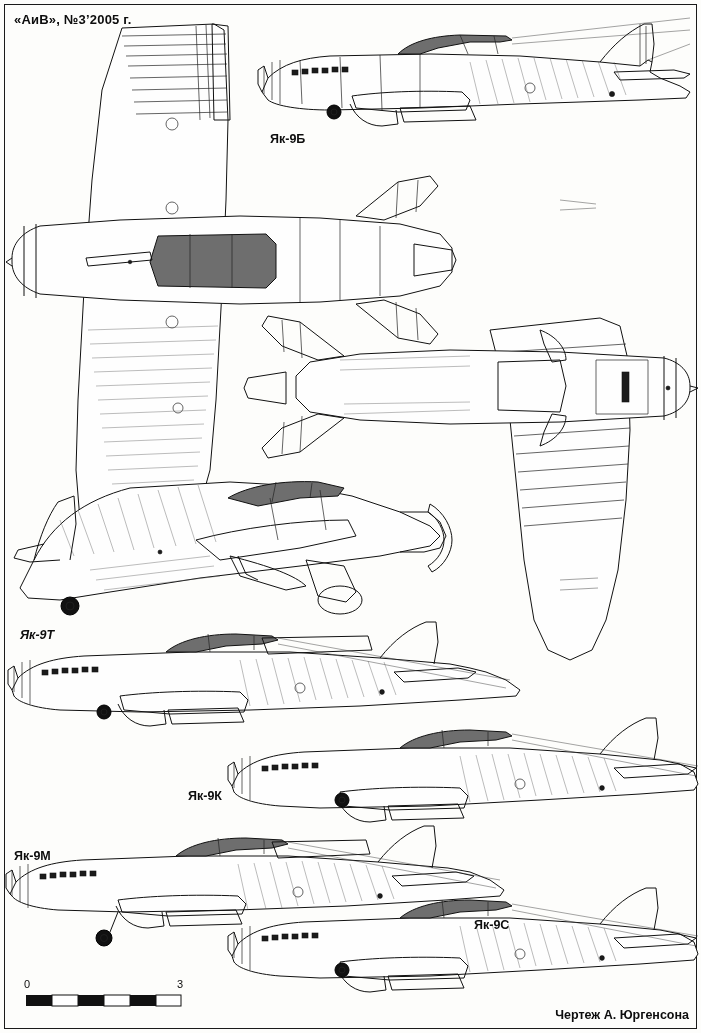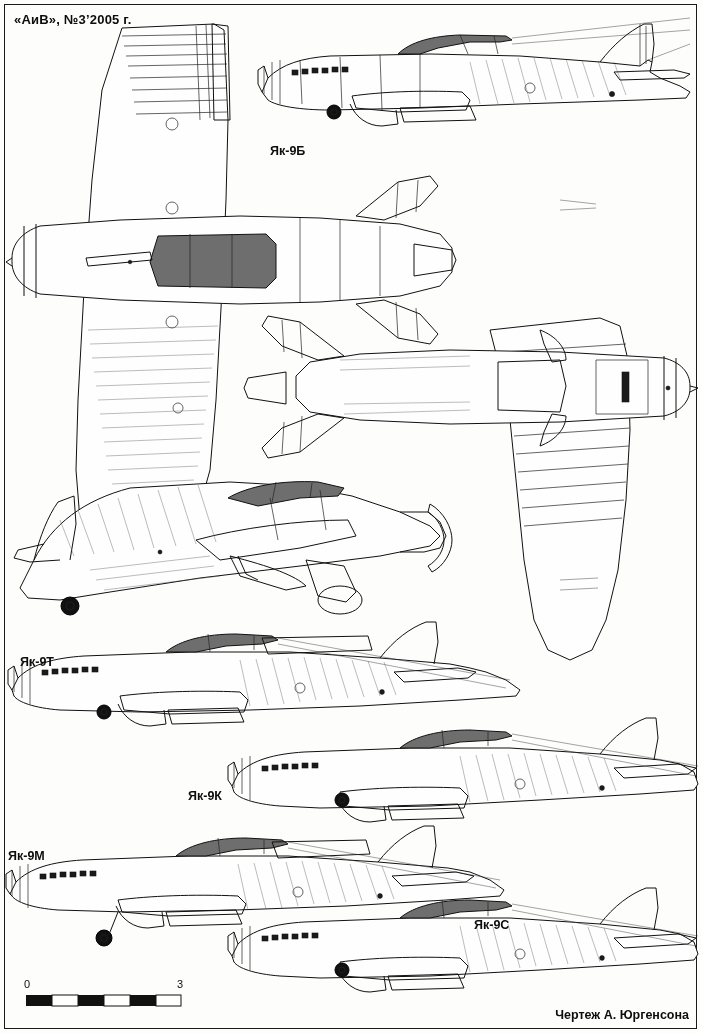--- a/index.html
+++ b/index.html
@@ -307,27 +307,27 @@
       <rect class="scalebar-wht" x="52" y="995" width="26" height="11"></rect>
       <rect class="scalebar-blk" x="78" y="995" width="26" height="11"></rect>
       <rect class="scalebar-wht" x="104" y="995" width="26" height="11"></rect>
       <rect class="scalebar-blk" x="130" y="995" width="26" height="11"></rect>
       <rect class="scalebar-wht" x="156" y="995" width="25" height="11"></rect>
     </g>
   </svg>
 
   <div class="caption hdr" style="left:14px;top:12px;">«АиВ», №3’2005 г.</div>
 
-  <div class="caption lbl" style="left:270px;top:144px;text-align:right;">Як-9Б</div>
-
-  <div class="caption lbl" style="left:20px;top:655px;">Як-9Т</div>
+  <div class="caption lbl" style="left:270px;top:132px;text-align:right;">Як-9Б</div>
+
+  <div class="caption lbl" style="left:20px;top:628px;font-style:italic;">Як-9Т</div>
 
   <div class="caption lbl" style="left:188px;top:789px;">Як-9К</div>
 
-  <div class="caption lbl" style="left:8px;top:849px;">Як-9М</div>
+  <div class="caption lbl" style="left:14px;top:849px;">Як-9М</div>
 
   <div class="caption lbl" style="left:474px;top:906px;margin-top:12px;">Як-9С</div>
 
   <div class="caption" style="left:24px;top:978px;font-size:11px;font-weight:normal;">0</div>
 
   <div class="caption" style="left:177px;top:978px;font-size:11px;font-weight:normal;">3</div>
 
   <div class="caption credit" style="right:12px;top:1008px;">Чертеж А. Юргенсона</div>
 </div>
 

